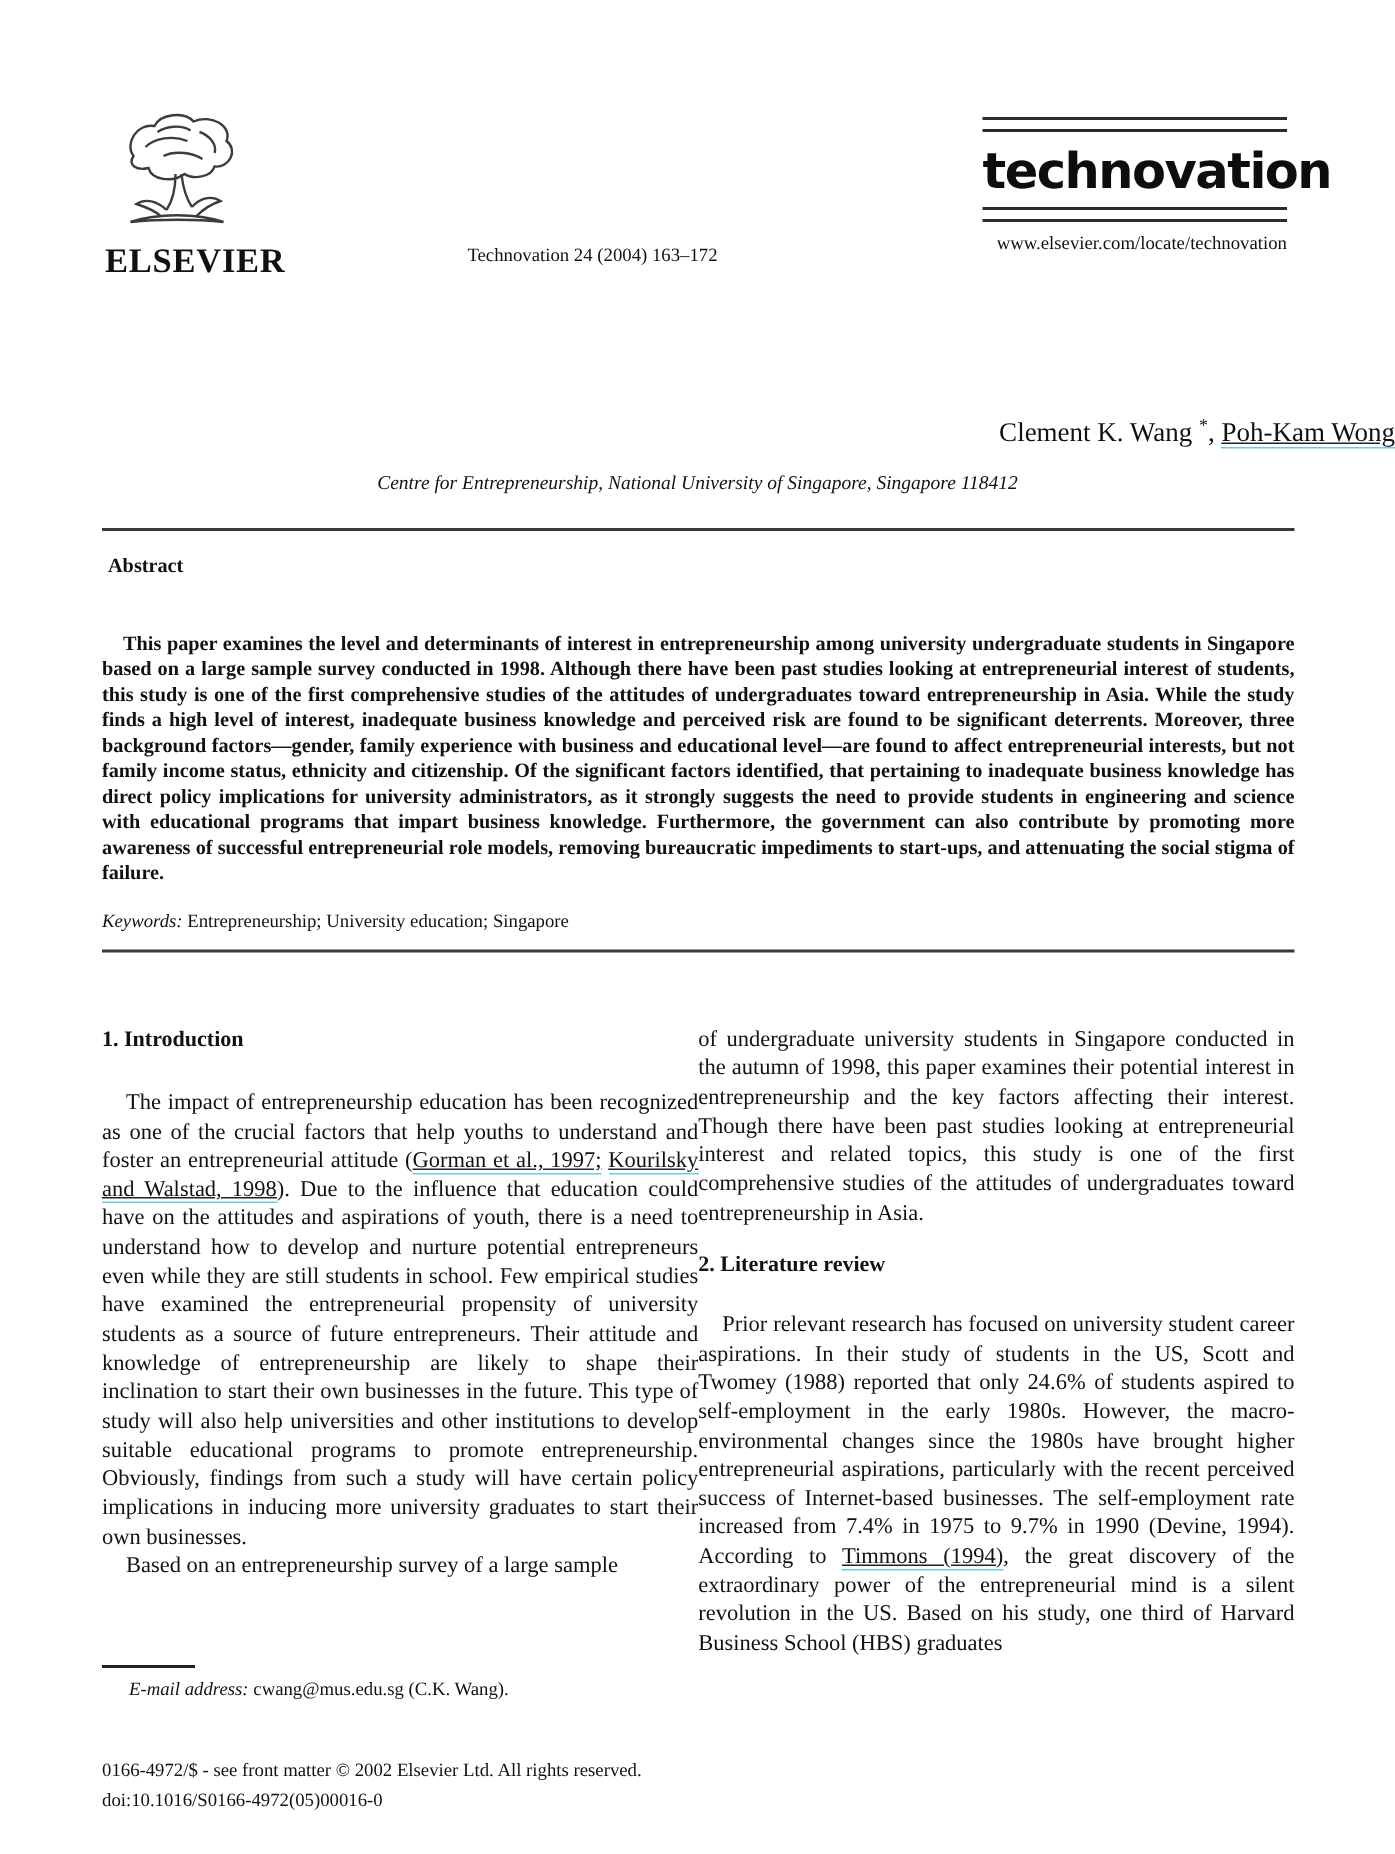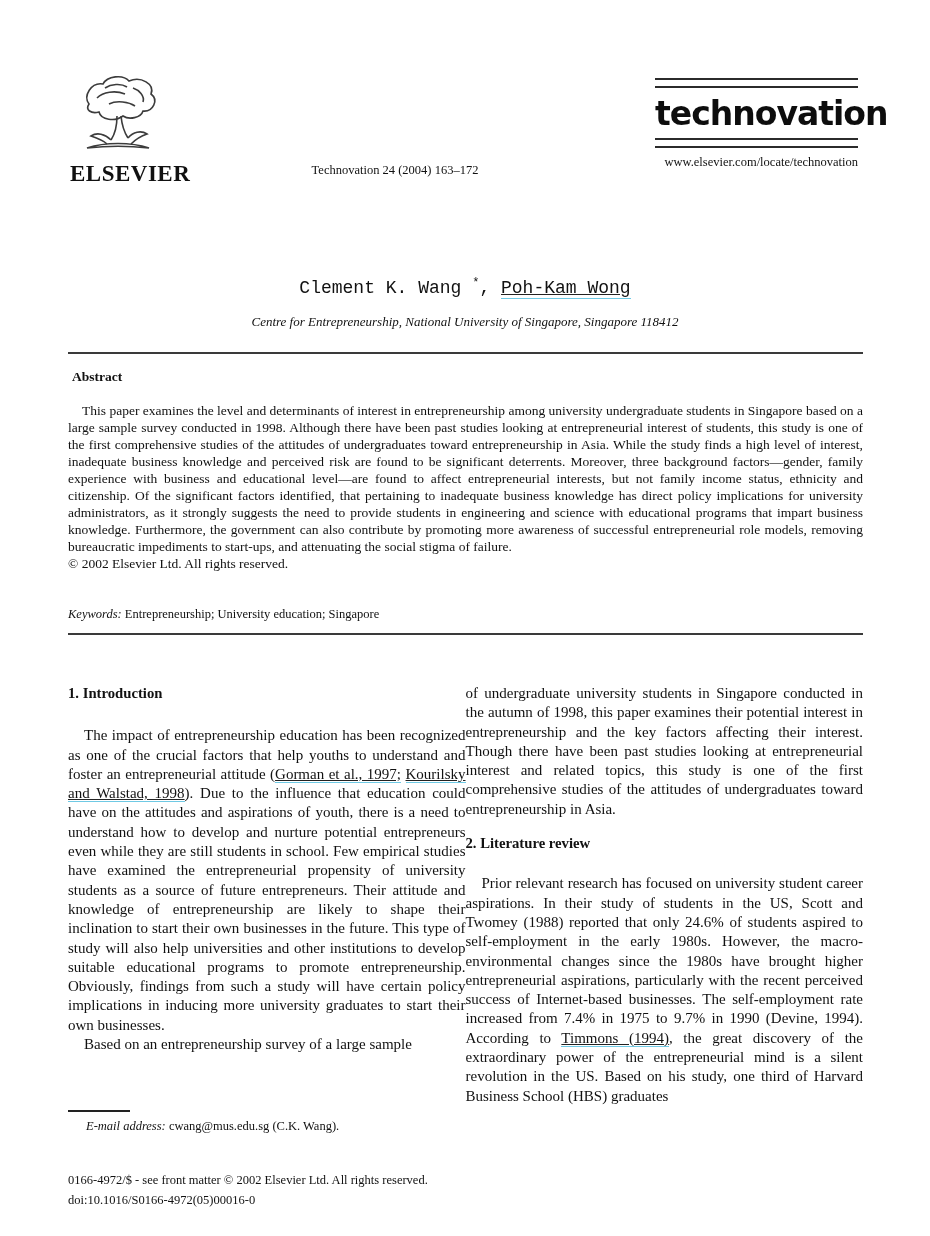--- a/index.html
+++ b/index.html
@@ -16,29 +16,29 @@
   .journal-citation { position:absolute; left:240px; top:163px; width:310px; text-align:center; font-size:12.5px; }
   .tech-box { position:absolute; left:655px; top:78px; width:203px; }
   .dbl-rule { height:6px; border-top:2px solid #2b2b2b; border-bottom:2px solid #2b2b2b; }
   .tech-wordmark {
     font-family:"DejaVu Sans", sans-serif; font-weight:800; font-size:33px;
     letter-spacing:-1px; text-align:center; margin:6px 0 5px 0; color:#0d0d0d;
   }
   .journal-url { font-size:12.5px; text-align:right; margin-top:7px; }
   
   .paper-title { position:absolute; left:0; top:226px; width:930px; text-align:center; font-size:25px; }
-  .authors-line { position:absolute; left:0; top:276px; width:930px; text-align:center; font-size:18px;font-family:Liberation Mono, monospace; }
+  .authors-line { position:absolute; left:0; top:276px; width:930px; text-align:right; font-size:18px; }
   .author-asterisk { vertical-align:super; font-size:12px; }
   .affiliation { position:absolute; left:0; top:314px; width:930px; text-align:center; font-size:13px; font-style:italic; }
   .rule { position:absolute; left:68px; width:795px; height:2px; background:#3a3a3a; }
   .rule-top { top:352px; }
   .rule-bottom { top:633px; }
   
   .abstract-heading { position:absolute; left:72px; top:369px; font-size:13.5px; font-weight:bold; }
-  .abstract-block { position:absolute; left:68px; top:402px; width:795px; font-size:13.5px; line-height:17px; text-align:justify; }
+  .abstract-block { position:absolute; left:68px; top:420px; width:795px; font-size:13.5px; line-height:17px; text-align:justify;font-weight:bold; }
   .abstract-body { text-indent:14px; }
   .abstract-copyright { margin-top:0; }
   .keywords-line { position:absolute; left:68px; top:607px; width:795px; font-size:12.5px; }
   .keywords-label { font-style:italic; }
   
   .columns { position:absolute; left:68px; top:684px; width:795px; display:flex; }
   .col { flex:1; font-size:15px; line-height:19.3px; text-align:justify; }
   .section-heading { font-size:14.7px; font-weight:bold; margin:0 0 23px 0; text-align:left; }
   .section-heading.second { margin:15px 0 21px 0; }
   .body-para { margin:0; }
@@ -88,21 +88,20 @@
   <div class="authors-line">
     <span>Clement K. Wang </span><span class="author-asterisk">*</span><span>, </span><span class="author-link">Poh-Kam Wong</span>
   </div>
   <div class="affiliation">Centre for Entrepreneurship, National University of Singapore, Singapore 118412</div>
 
   <div class="rule rule-top"></div>
 
   <div class="abstract-heading">Abstract</div>
   <div class="abstract-block">
     <div class="abstract-body">This paper examines the level and determinants of interest in entrepreneurship among university undergraduate students in Singapore based on a large sample survey conducted in 1998. Although there have been past studies looking at entrepreneurial interest of students, this study is one of the first comprehensive studies of the attitudes of undergraduates toward entrepreneurship in Asia. While the study finds a high level of interest, inadequate business knowledge and perceived risk are found to be significant deterrents. Moreover, three background factors—gender, family experience with business and educational level—are found to affect entrepreneurial interests, but not family income status, ethnicity and citizenship. Of the significant factors identified, that pertaining to inadequate business knowledge has direct policy implications for university administrators, as it strongly suggests the need to provide students in engineering and science with educational programs that impart business knowledge. Furthermore, the government can also contribute by promoting more awareness of successful entrepreneurial role models, removing bureaucratic impediments to start-ups, and attenuating the social stigma of failure.</div>
-    <div class="abstract-copyright">© 2002 Elsevier Ltd. All rights reserved.</div>
   </div>
 
   <div class="keywords-line">
     <span class="keywords-label">Keywords:</span><span> Entrepreneurship; University education; Singapore</span>
   </div>
 
   <div class="rule rule-bottom"></div>
 
   <div class="columns">
     <div class="col">

